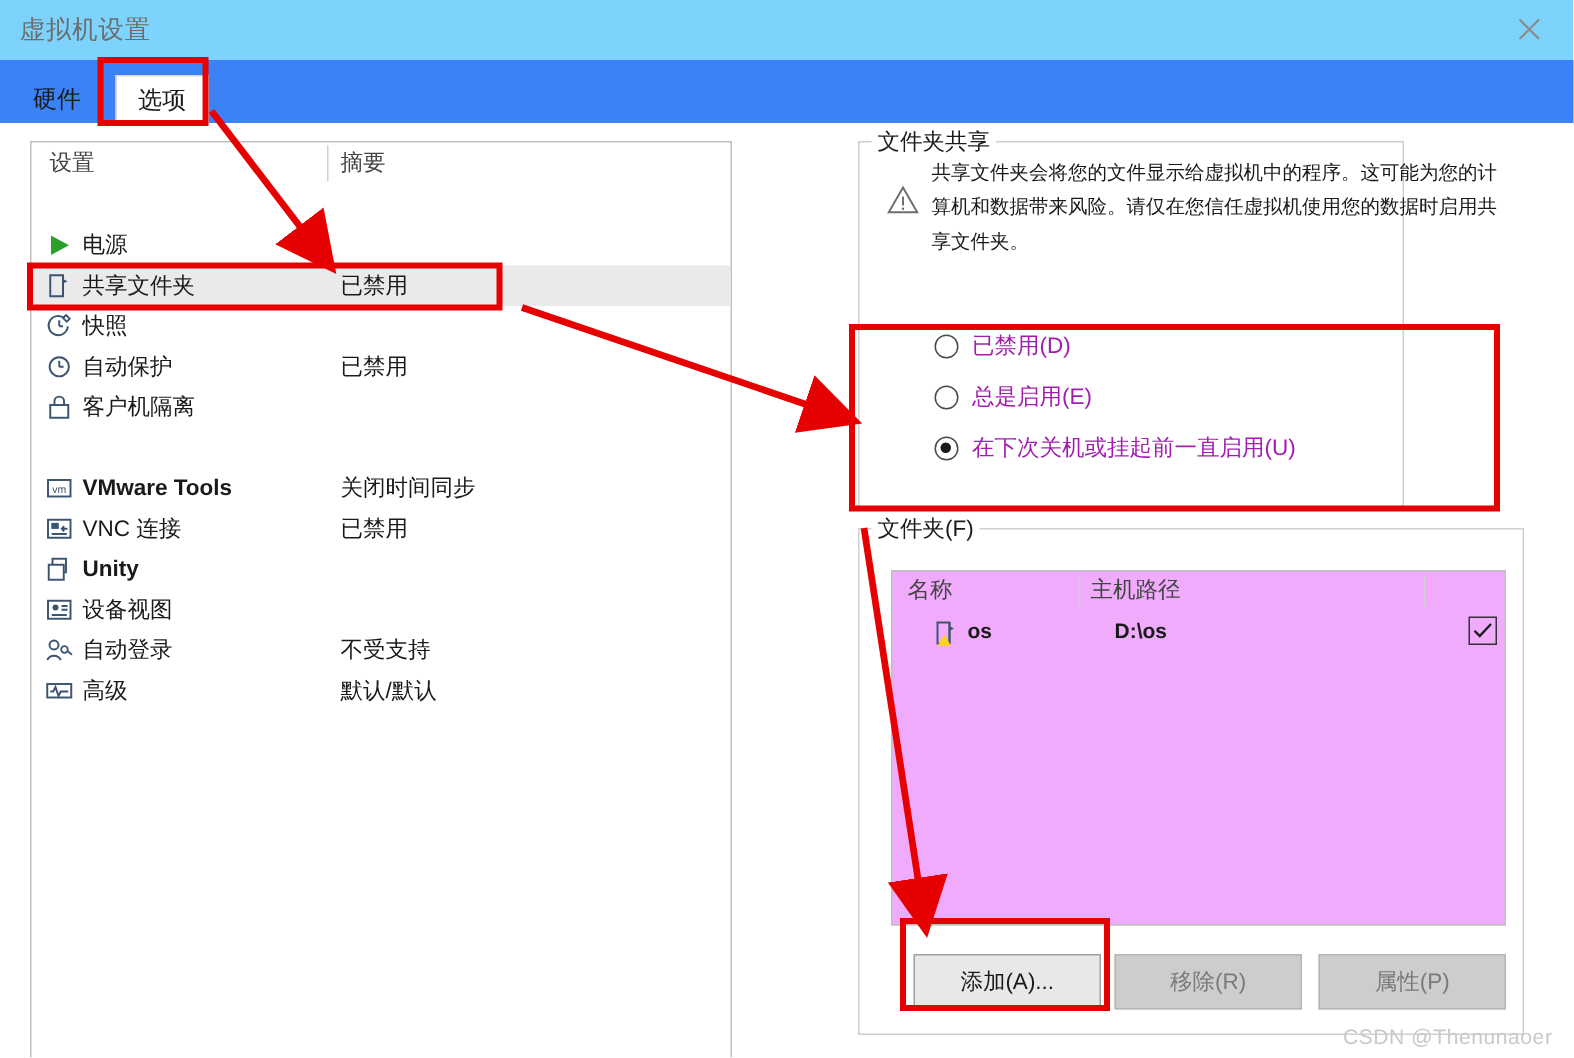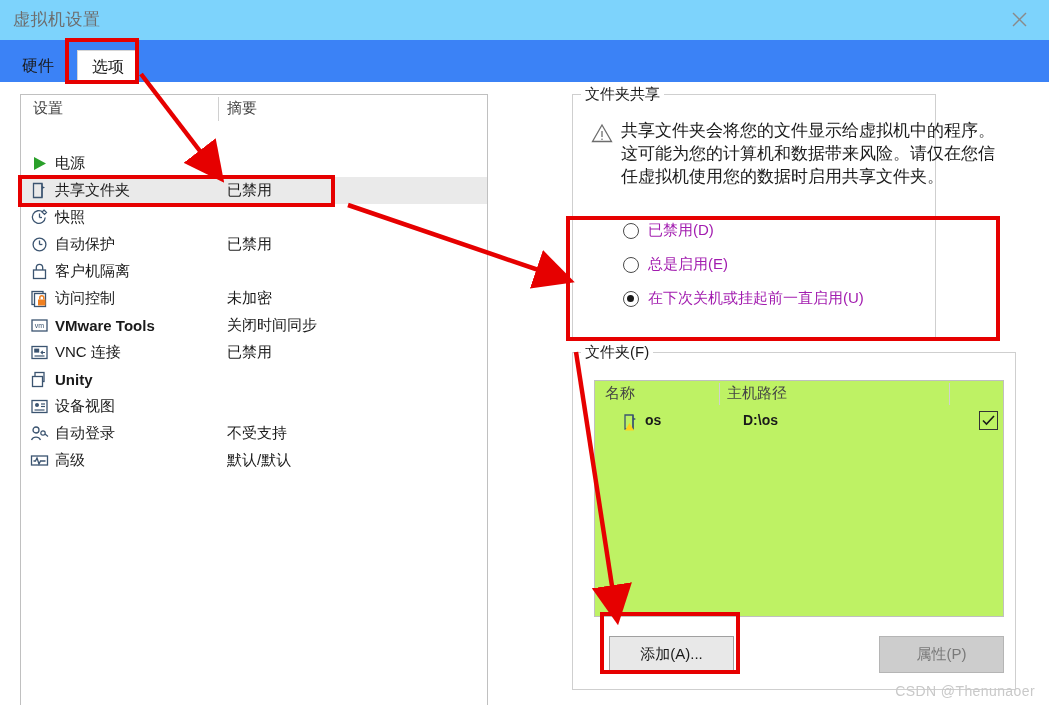--- a/index.html
+++ b/index.html
@@ -163,23 +163,23 @@
   #grp-sharing { left: 0; top: 0; width: 364px; height: 245px; }
   #grp-folders { left: 0; top: 258px; width: 444px; height: 338px; }
 
   #warn-icon {
     position: absolute;
     left: 18px; top: 28px;
     width: 22px; height: 20px;
   }
   #warn-text {
     position: absolute;
-    left: 48px; top: 24px;
+    left: 48px; top: 8px;
     width: 380px;
-    font-size: 17px;
+    font-size: 13px;
     line-height: 23px;
     color: #1a1a1a;
   }
 
   .radio-row {
     position: absolute;
     left: 50px;
     display: flex;
     align-items: center;
     cursor: pointer;
@@ -208,21 +208,21 @@
     white-space: nowrap;
   }
 
   
   #folder-table {
     position: absolute;
     left: 21px; top: 27px;
     width: 410px; height: 237px;
     border: 1px solid #c0c0c0;
     box-sizing: border-box;
-    background: #bef264;
+    background: #f0abfc;
     overflow: hidden;
   }
   #ft-header {
     position: absolute;
     left: 0; top: 0;
     width: 408px; height: 26px;
   }
   .ft-hcell {
     position: absolute;
     top: 3px;
@@ -385,32 +385,20 @@
       <span class="srow-icon">
         <svg width="21" height="21" viewBox="0 0 21 21">
           <rect x="4.5" y="9" width="12" height="8.5" fill="none" stroke="#3b5470" stroke-width="1.3"></rect>
           <path d="M7.3 9 V6.6 a3.2 3.2 0 0 1 6.4 0 V9" fill="none" stroke="#3b5470" stroke-width="1.3"></path>
         </svg>
       </span>
       <span class="srow-label">客户机隔离</span>
       <span class="srow-summary"></span>
     </div>
 
-    <div class="setting-row" style="top:190px">
-      <span class="srow-icon">
-        <svg width="21" height="21" viewBox="0 0 21 21">
-          <rect x="3" y="3.5" width="11" height="13" fill="none" stroke="#3b5470" stroke-width="1.3"></rect>
-          <rect x="5.5" y="5.5" width="11" height="13" fill="#fff" stroke="#3b5470" stroke-width="1.3"></rect>
-          <rect x="9" y="11.5" width="7.5" height="6" fill="#f08020"></rect>
-          <path d="M10.8 11.5 V9.8 a2 2 0 0 1 4 0 V11.5" fill="none" stroke="#f08020" stroke-width="1.5"></path>
-        </svg>
-      </span>
-      <span class="srow-label">访问控制</span>
-      <span class="srow-summary">未加密</span>
-    </div>
 
     <div class="setting-row" style="top:217px">
       <span class="srow-icon">
         <svg width="21" height="21" viewBox="0 0 21 21">
           <rect x="3" y="5" width="15" height="11" fill="none" stroke="#3b5470" stroke-width="1.3"></rect>
           <text x="10.5" y="13.4" font-size="7" fill="#3b5470" text-anchor="middle" font-family="Liberation Sans, sans-serif">vm</text>
         </svg>
       </span>
       <span class="srow-label bold">VMware Tools</span>
       <span class="srow-summary">关闭时间同步</span>
@@ -530,20 +518,21 @@
           <span id="ft-row-path">D:\os</span>
           <span id="ft-row-check">
             <svg width="13" height="11" viewBox="0 0 13 11">
               <polyline points="1,5.5 4.5,9 12,1" fill="none" stroke="#1a1a1a" stroke-width="1.6"></polyline>
             </svg>
           </span>
         </div>
       </div>
 
       <div class="btn enabled" id="btn-add">添加(A)...</div>
+      <div class="btn disabled" id="btn-remove">移除(R)</div>
       <div class="btn disabled" id="btn-props">属性(P)</div>
     </div>
   </div>
 
   <div id="watermark">CSDN @Thenunaoer</div>
 </div>
 
 <div id="annotations">
   <div class="anno-box" id="anno-tab"></div>
   <div class="anno-box" id="anno-shared"></div>

